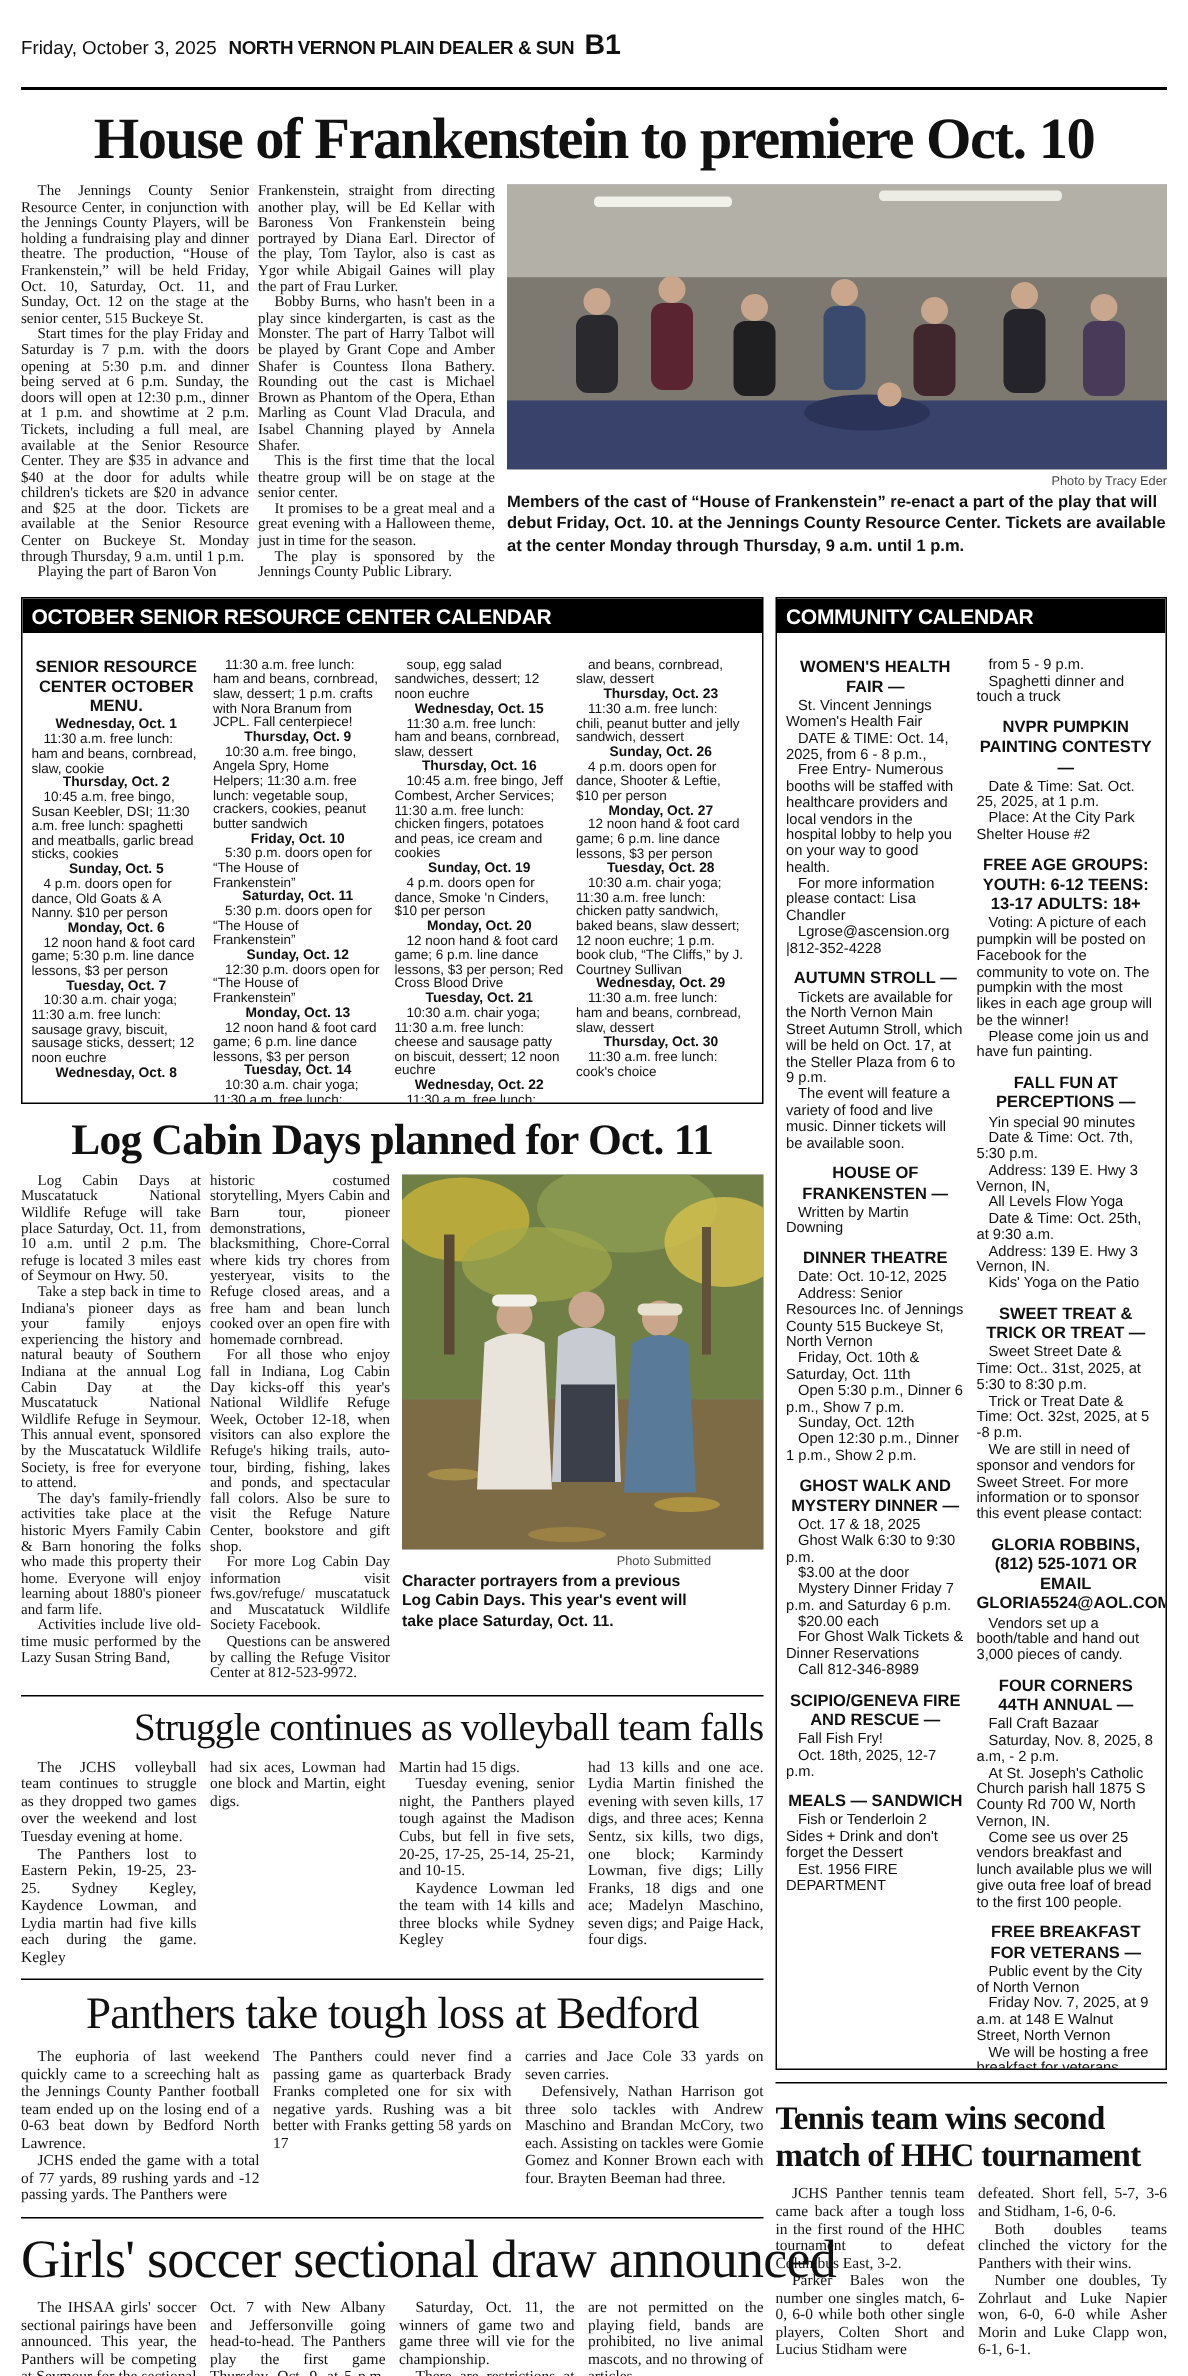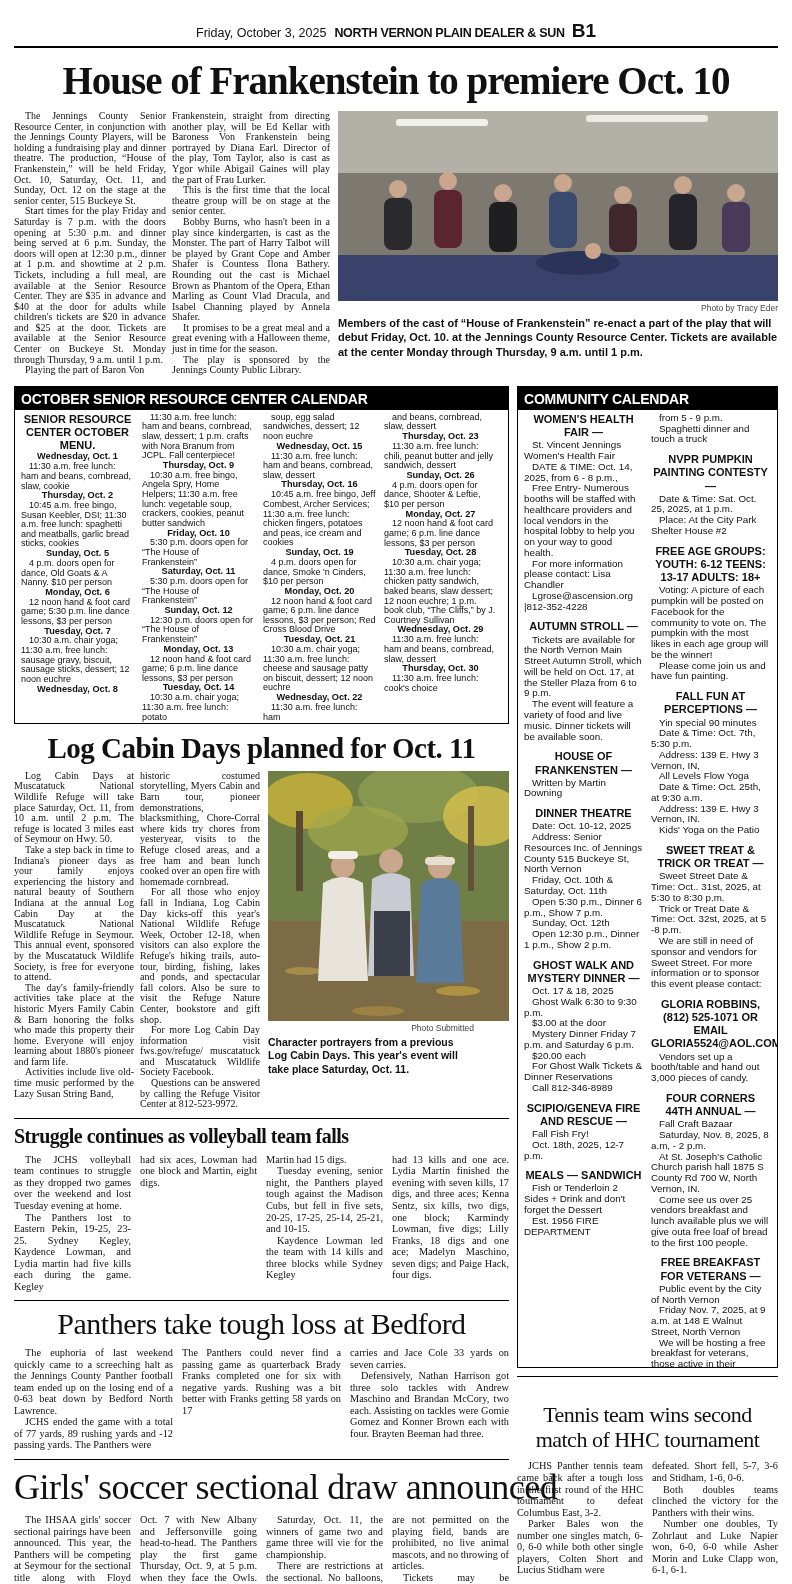--- a/index.html
+++ b/index.html
@@ -1,30 +1,30 @@
 <!DOCTYPE html>
 <html><head>
 <meta charset="utf-8">
 <style>
   html,body{margin:0;padding:0;background:#e8e8e8;}
   .page{width:792px;height:1584px;background:#fff;color:#111;position:relative;
         box-sizing:border-box;padding:0 14px;overflow:hidden;
         font-family:"Liberation Serif",serif;}
   
-  .masthead{padding-top:20px;text-align:center;border-bottom:2px solid #000;padding-bottom:4px;}
+  .masthead{padding-top:20px;text-align:left;border-bottom:2px solid #000;padding-bottom:16px;}
   .m-date{font:12.5px "Liberation Sans",sans-serif;}
   .m-paper{font:bold 12.5px "Liberation Sans",sans-serif;letter-spacing:-.3px;margin-left:4px;}
   .m-page{font:bold 19px "Liberation Sans",sans-serif;margin-left:3px;}
   
   .headline-xl{font-size:39px;font-weight:bold;text-align:center;margin:10px 0 8px;
                letter-spacing:-1px;white-space:nowrap;}
   .headline-lg{font-size:29px;font-weight:bold;text-align:center;margin:8px 0 6px;letter-spacing:-.5px;white-space:nowrap;}
-  .headline-md{font-size:20px;font-weight:bold;text-align:left;margin:6px 0 6px;letter-spacing:-.5px;white-space:nowrap;}
+  .headline-md{font-size:26px;font-weight:normal;text-align:right;margin:6px 0 6px;letter-spacing:-.5px;white-space:nowrap;}
   .headline-light{font-size:30px;font-weight:normal;text-align:center;margin:6px 0 6px;letter-spacing:-.5px;white-space:nowrap;}
-  .headline-tennis{font-size:22px;font-weight:normal;text-align:center;margin:25px 0 8px;line-height:1.15;letter-spacing:-.5px;}
+  .headline-tennis{font-size:22px;font-weight:bold;text-align:left;margin:10px 0 8px;line-height:1.15;letter-spacing:-.5px;}
   
   .row{display:flex;gap:9px;align-items:flex-start;}
   .col{text-align:justify;}
   .col .para{margin:0;text-indent:11px;}
   .cont .para:first-child{text-indent:0;}
   .serif10{font-size:10px;line-height:1.06;}
   .serif103{font-size:10.3px;line-height:1.12;}
   .w152{width:152px;flex:none;}
   .w158{width:158px;flex:none;}
   .w120{width:120px;flex:none;}
@@ -36,21 +36,21 @@
   .caption{font:bold 11px/1.3 "Liberation Sans",sans-serif;text-align:left;}
   .caption.small{font-size:10.5px;}
   
   .main-grid{display:flex;gap:8px;margin-top:10px;align-items:flex-start;}
   .left-stack{width:495px;flex:none;}
   .right-stack{width:261px;flex:none;}
   
   .boxed{border:1.5px solid #000;box-sizing:border-box;}
   .bar{background:#000;color:#fff;font:bold 14px/1 "Liberation Sans",sans-serif;
        padding:5px 6px 4px;letter-spacing:-.2px;white-space:nowrap;overflow:hidden;}
-  .box-cols{display:flex;gap:8px;padding:3px 6px;}
+  .box-cols{display:flex;gap:8px;padding:17px 6px;}
   .senior{height:338px;overflow:hidden;}
   .senior .cal-col{width:113px;flex:none;font:9px/1.07 "Liberation Sans",sans-serif;}
   .community{height:982px;overflow:hidden;}
   .community .cal-col{width:119px;flex:none;font:9.8px/1.1 "Liberation Sans",sans-serif;}
   .entry-h{font-weight:bold;text-align:center;}
   .senior .entry-h{font-size:9.2px;}
   .senior .entry.big .entry-h{font-size:11px;line-height:1.2;}
   .entry-p{margin:0;text-indent:8px;}
   .community .entry + .entry{margin-top:8px;}
   .community .entry-h{font-size:11px;line-height:1.2;margin-bottom:1px;}
@@ -71,22 +71,22 @@
   <h1 class="headline-xl">House of Frankenstein to premiere Oct. 10</h1>
 
   <section class="row" style="gap:6px;">
     <div class="col serif10 w152">
         <p class="para">The Jennings County Senior Resource Center, in conjunction with the Jennings County Players, will be holding a fundraising play and dinner theatre. The production, “House of Frankenstein,” will be held Friday, Oct. 10, Saturday, Oct. 11, and Sunday, Oct. 12 on the stage at the senior center, 515 Buckeye St.</p>
         <p class="para">Start times for the play Friday and Saturday is 7 p.m. with the doors opening at 5:30 p.m. and dinner being served at 6 p.m. Sunday, the doors will open at 12:30 p.m., dinner at 1 p.m. and showtime at 2 p.m. Tickets, including a full meal, are available at the Senior Resource Center. They are $35 in advance and $40 at the door for adults while children's tickets are $20 in advance and $25 at the door. Tickets are available at the Senior Resource Center on Buckeye St. Monday through Thursday, 9 a.m. until 1 p.m.</p>
         <p class="para">Playing the part of Baron Von</p>
       </div>
     <div class="col serif10 w158 cont" style="margin-right:2px;">
         <p class="para">Frankenstein, straight from directing another play, will be Ed Kellar with Baroness Von Frankenstein being portrayed by Diana Earl. Director of the play, Tom Taylor, also is cast as Ygor while Abigail Gaines will play the part of Frau Lurker.</p>
+        <p class="para">Bobby Burns, who hasn't been in a play since kindergarten, is cast as the Monster. The part of Harry Talbot will be played by Grant Cope and Amber Shafer is Countess Ilona Bathery. Rounding out the cast is Michael Brown as Phantom of the Opera, Ethan Marling as Count Vlad Dracula, and Isabel Channing played by Annela Shafer.</p>
         <p class="para">This is the first time that the local theatre group will be on stage at the senior center.</p>
-        <p class="para">Bobby Burns, who hasn't been in a play since kindergarten, is cast as the Monster. The part of Harry Talbot will be played by Grant Cope and Amber Shafer is Countess Ilona Bathery. Rounding out the cast is Michael Brown as Phantom of the Opera, Ethan Marling as Count Vlad Dracula, and Isabel Channing played by Annela Shafer.</p>
         <p class="para">It promises to be a great meal and a great evening with a Halloween theme, just in time for the season.</p>
         <p class="para">The play is sponsored by the Jennings County Public Library.</p>
       </div>
     <figure class="photo-block" style="width:440px;">
       <div class="photo" style="width:440px;height:190px;">
         <svg width="440" height="190" viewBox="0 0 440 190" preserveAspectRatio="none">
           <rect x="0" y="0" width="440" height="62" fill="#b3b0a8"></rect>
           <rect x="0" y="62" width="440" height="82" fill="#7d7971"></rect>
           <rect x="0" y="144" width="440" height="46" fill="#39426b"></rect>
           <rect x="58" y="8" width="92" height="7" rx="3" fill="#f1f1ea"></rect>

